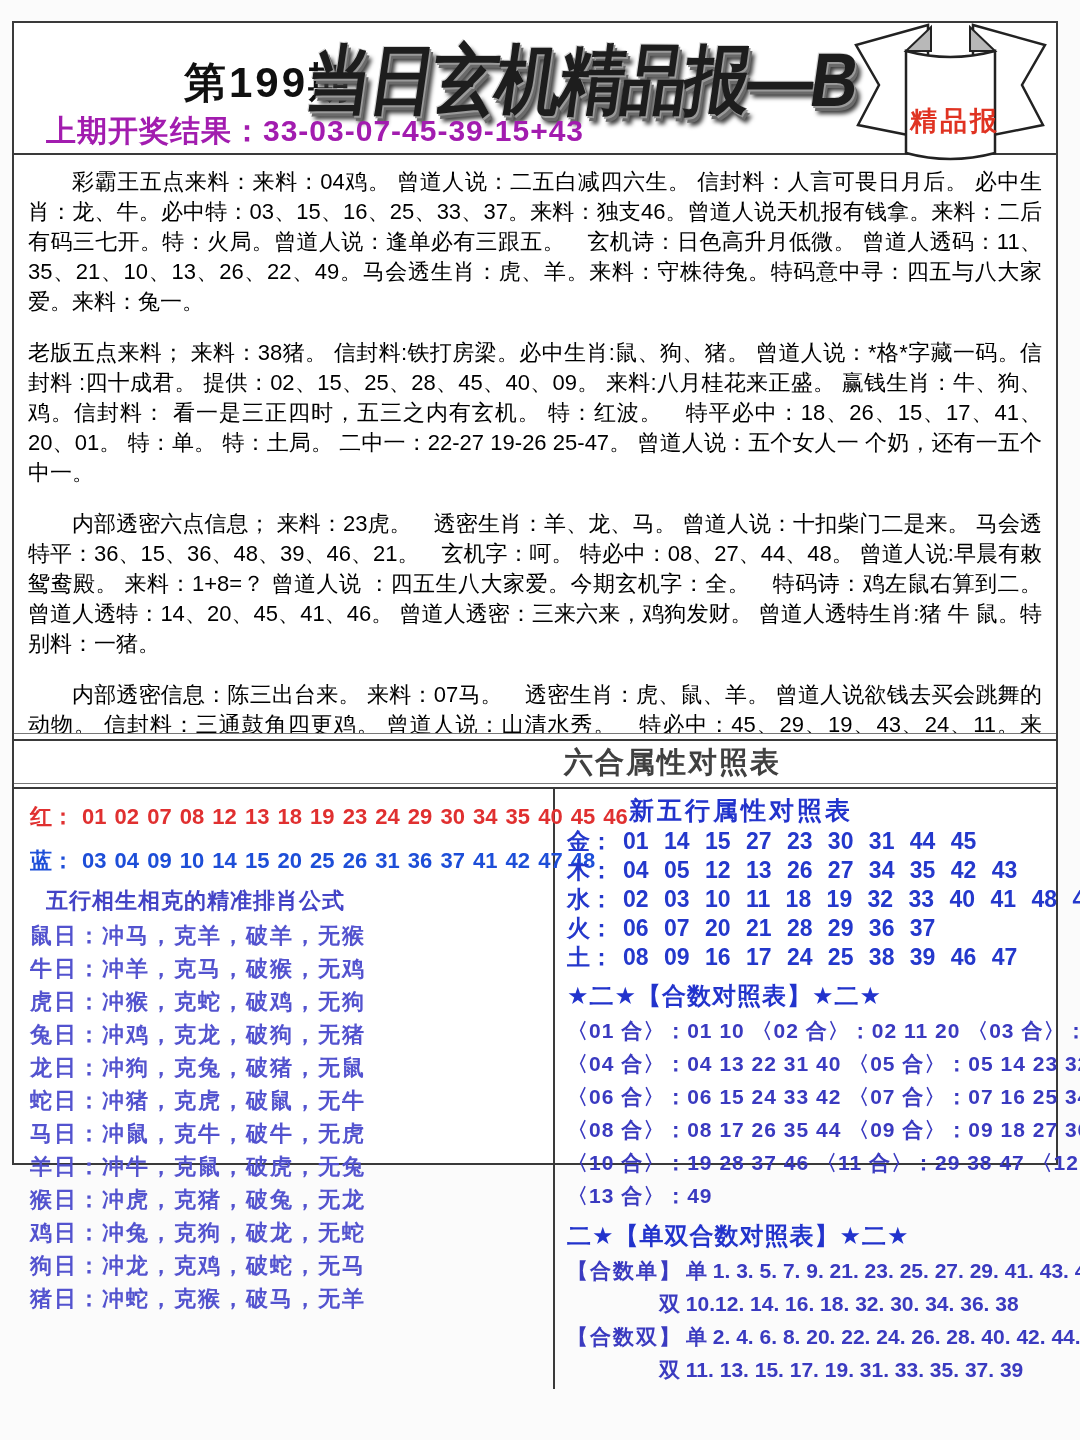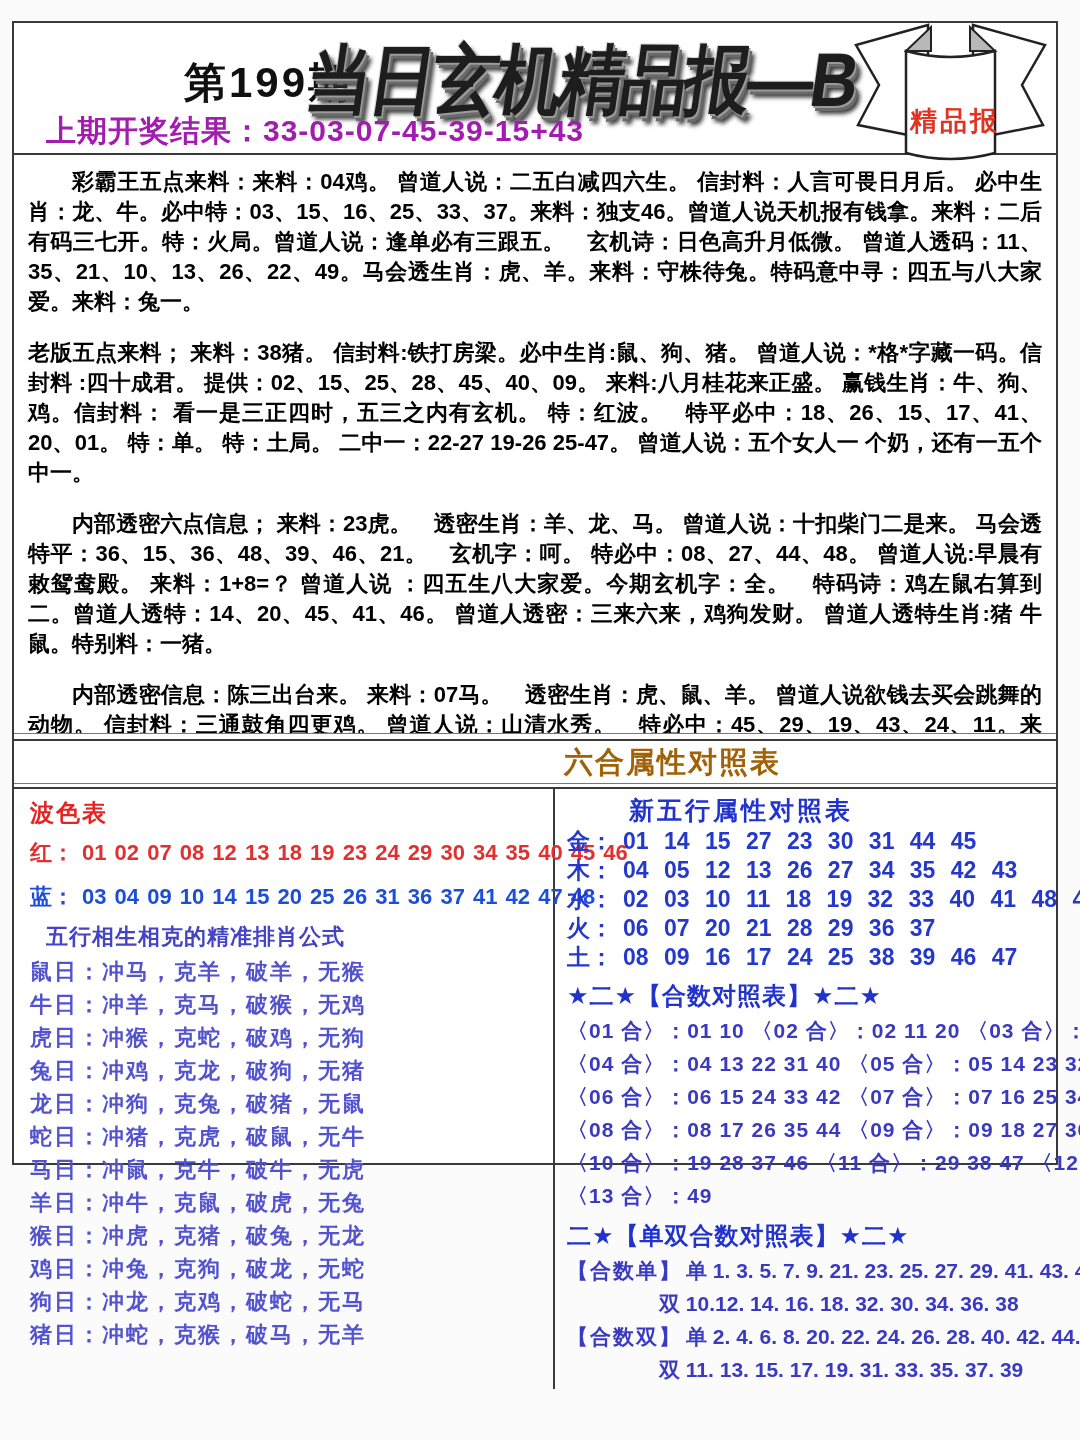--- a/index.html
+++ b/index.html
@@ -30,29 +30,29 @@
     font-size:30px;font-weight:700;color:#a21caf;letter-spacing:1px;white-space:nowrap;
   }
   .ribbon{position:absolute;right:8px;top:-10px;width:195px;height:152px;z-index:5;}
   .ribbon-label{
     position:absolute;right:56px;top:80px;z-index:6;
     font-size:27px;font-weight:700;color:#e03322;letter-spacing:3px;white-space:nowrap;
   }
   
   .paras{
     height:566px;padding:12px 14px 0 14px;overflow:hidden;
-    font-size:22px;font-weight:700;line-height:30px;color:#000;text-align:justify;
+    font-size:22px;font-weight:400;line-height:30px;color:#000;text-align:justify;
   }
   .para{margin:0 0 21px 0;}
   .para.indent{text-indent:2em;}
   .thinline{height:5px;border-top:1px solid #787878;}
   
   .section-head{
     height:42px;line-height:42px;border-top:2px solid #3a3a3a;border-bottom:1px solid #787878;
-    padding-left:550px;font-size:29px;font-weight:800;color:#a16207;letter-spacing:2px;
+    padding-left:550px;font-size:29px;font-weight:800;color:#404040;letter-spacing:2px;
   }
   
   .cols{display:flex;border-top:2px solid #3a3a3a;margin-top:3px;height:600px;}
   .col-left{width:541px;border-right:2px solid #3a3a3a;box-sizing:border-box;padding:6px 0 0 16px;}
   .col-right{flex:1;padding:4px 0 0 12px;}
   .bose-title{height:36px;line-height:36px;font-size:24px;font-weight:700;color:#e62222;letter-spacing:2px;}
   .wave{height:44px;line-height:44px;font-size:22px;font-weight:700;white-space:nowrap;}
   .wave .wl{margin-right:8px;}
   .wave .wn{word-spacing:2px;}
   .wave-red{color:#e03030;}
@@ -96,21 +96,20 @@
     <p class="para indent">内部透密六点信息； 来料：23虎。　透密生肖：羊、龙、马。 曾道人说：十扣柴门二是来。 马会透特平：36、15、36、48、39、46、21。　玄机字：呵。 特必中：08、27、44、48。 曾道人说:早晨有敕鸳鸯殿。 来料：1+8=？ 曾道人说 ：四五生八大家爱。今期玄机字：全。　特码诗：鸡左鼠右算到二。曾道人透特：14、20、45、41、46。 曾道人透密：三来六来，鸡狗发财。 曾道人透特生肖:猪 牛 鼠。特别料：一猪。</p>
     <p class="para indent">内部透密信息：陈三出台来。 来料：07马。　透密生肖：虎、鼠、羊。 曾道人说欲钱去买会跳舞的动物。 信封料：三通鼓角四更鸡。 曾道人说：山清水秀。　特必中：45、29、19、43、24、11。来料：1+6=？ 今期玄机字：保。　诗：何当共剪西窗烛。 马会五点料：赢钱买温柔的动物。曾道人透特生肖：羊、鸡。 特别料：手中一里出旺波。</p>
   </div>
 
   <div class="thinline"></div>
   <div class="section-head">六合属性对照表</div>
 
   <div class="cols">
 
     <div class="col-left">
-      <div class="bose-title">波色表</div>
       <div class="wave wave-red"><span class="wl">红：</span><span class="wn">01 02 07 08 12 13 18 19 23 24 29 30 34 35 40 45 46</span></div>
       <div class="wave wave-blue"><span class="wl">蓝：</span><span class="wn">03 04 09 10 14 15 20 25 26 31 36 37 41 42 47 48</span></div>
       <div class="formula-title">五行相生相克的精准排肖公式</div>
       <div class="zd">鼠日：冲马，克羊，破羊，无猴</div>
       <div class="zd">牛日：冲羊，克马，破猴，无鸡</div>
       <div class="zd">虎日：冲猴，克蛇，破鸡，无狗</div>
       <div class="zd">兔日：冲鸡，克龙，破狗，无猪</div>
       <div class="zd">龙日：冲狗，克兔，破猪，无鼠</div>
       <div class="zd">蛇日：冲猪，克虎，破鼠，无牛</div>
       <div class="zd">马日：冲鼠，克牛，破牛，无虎</div>

